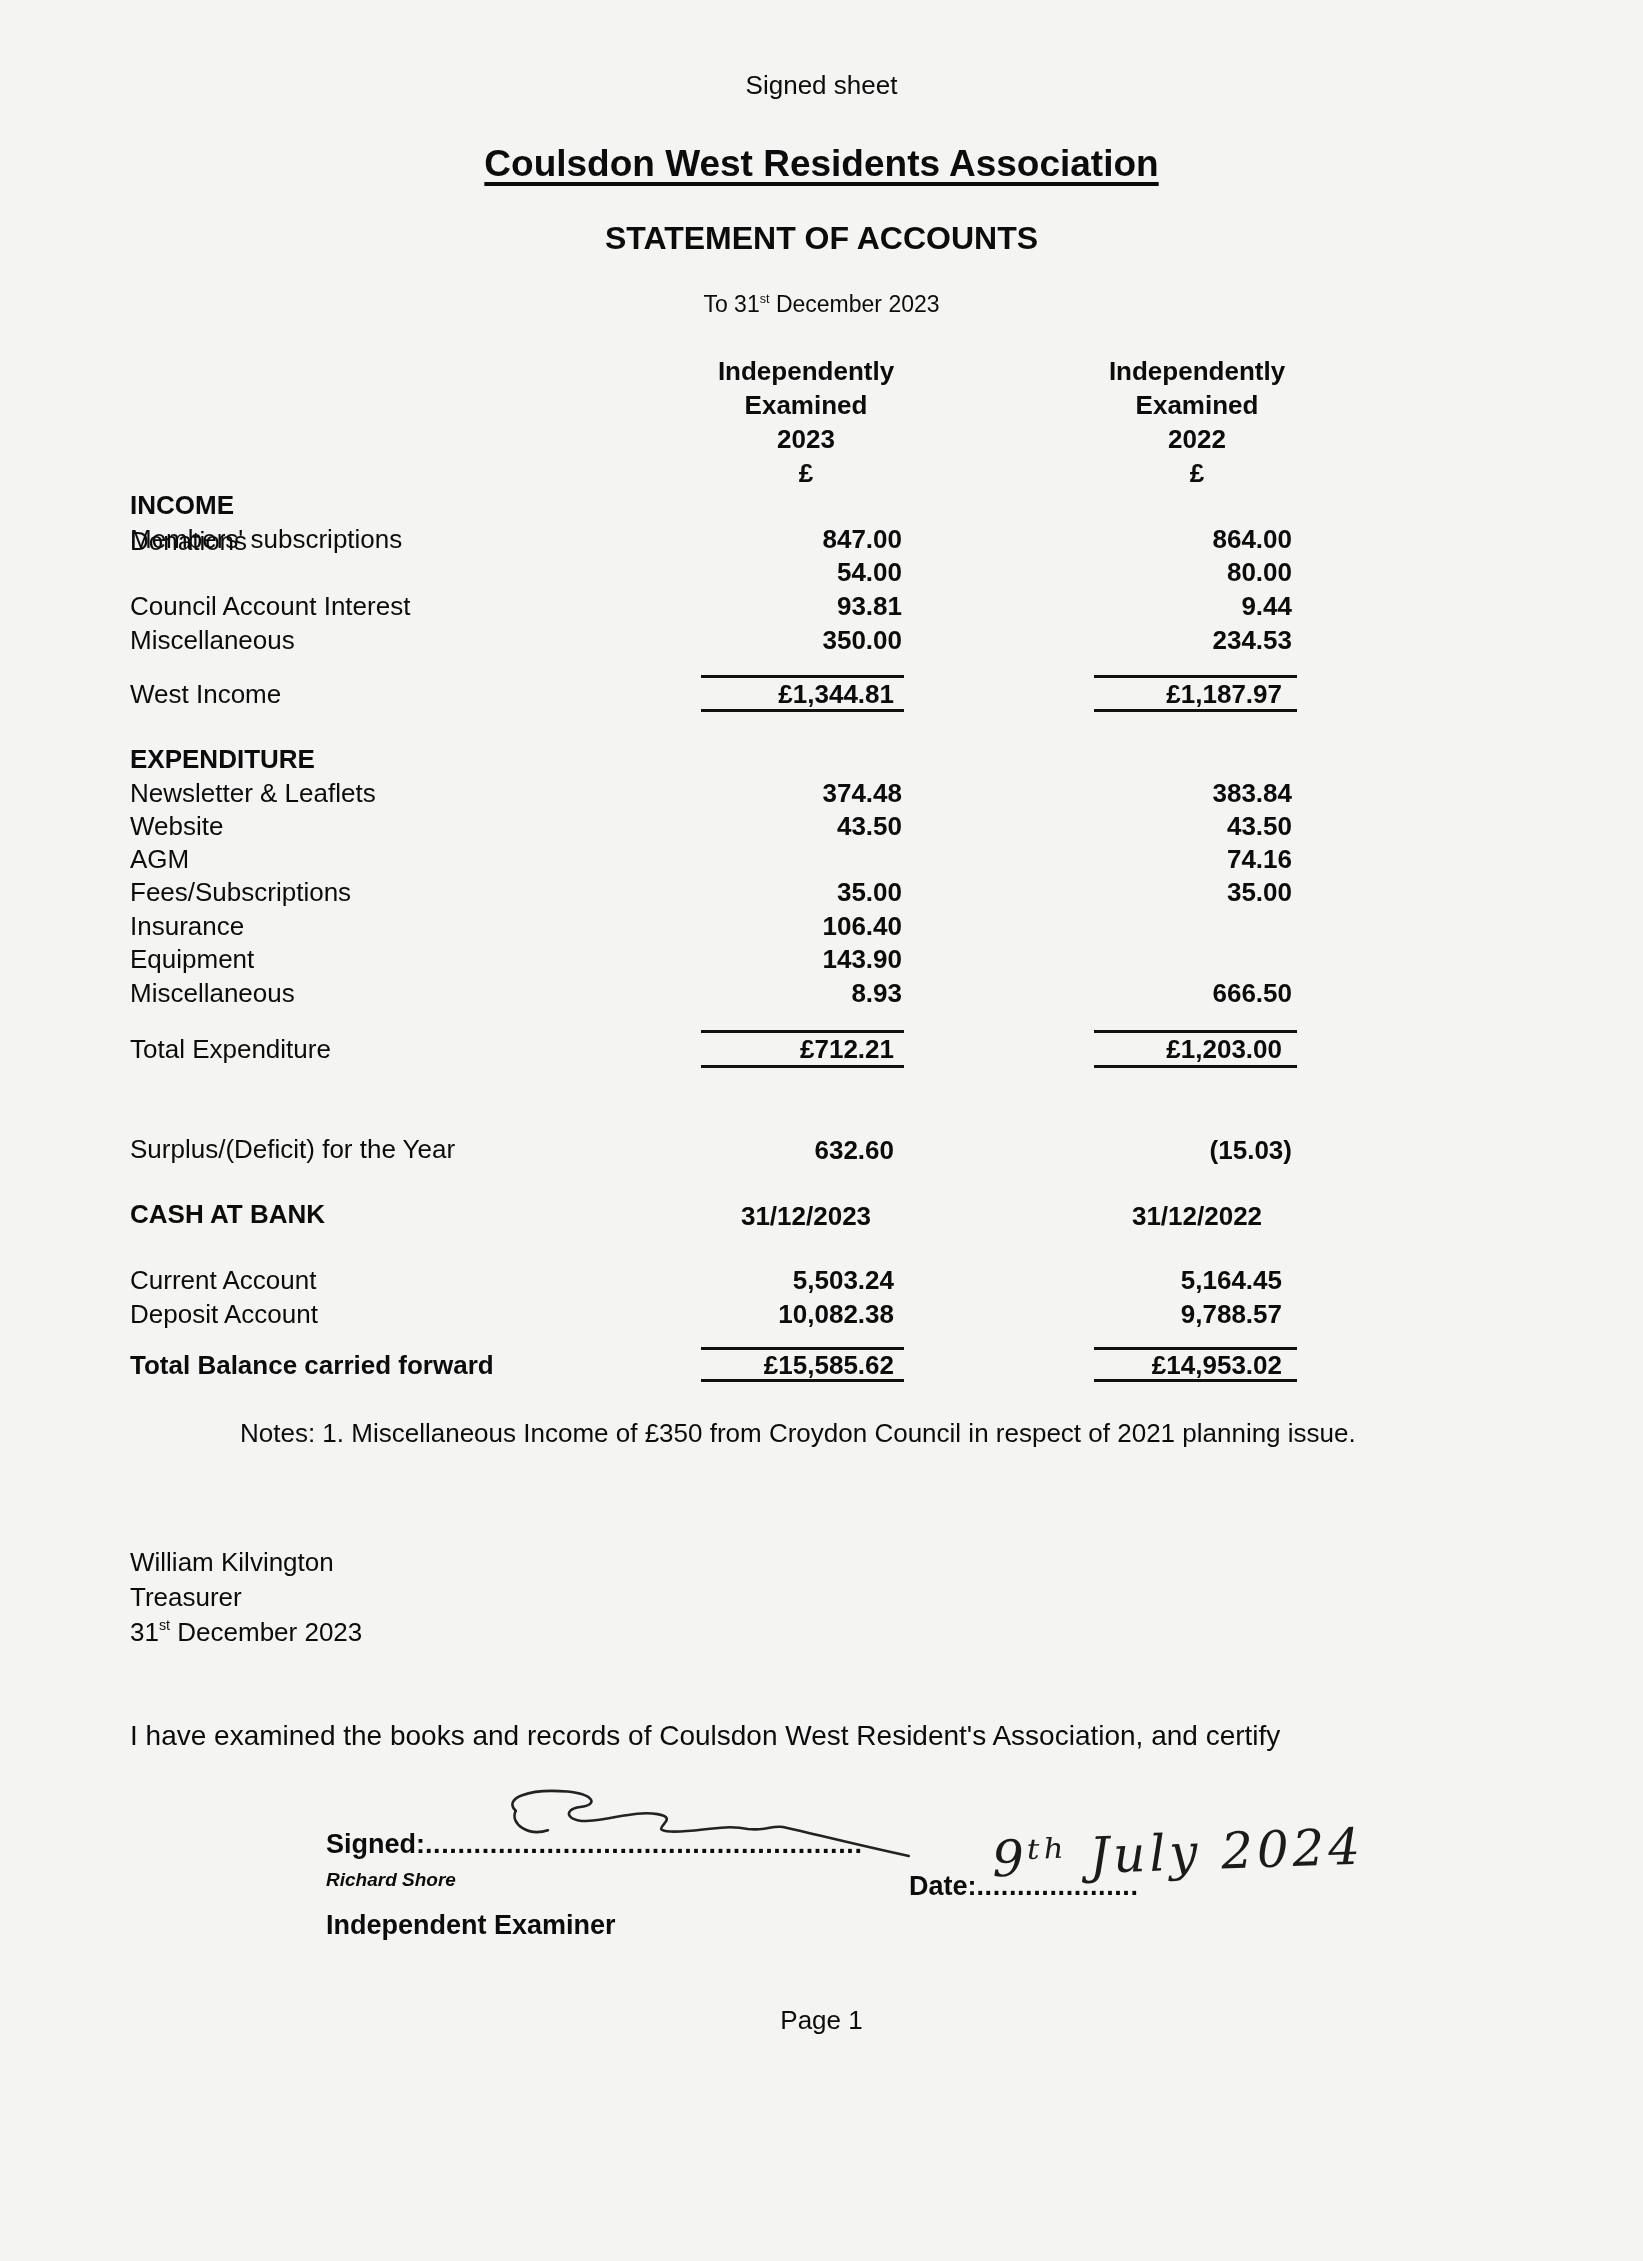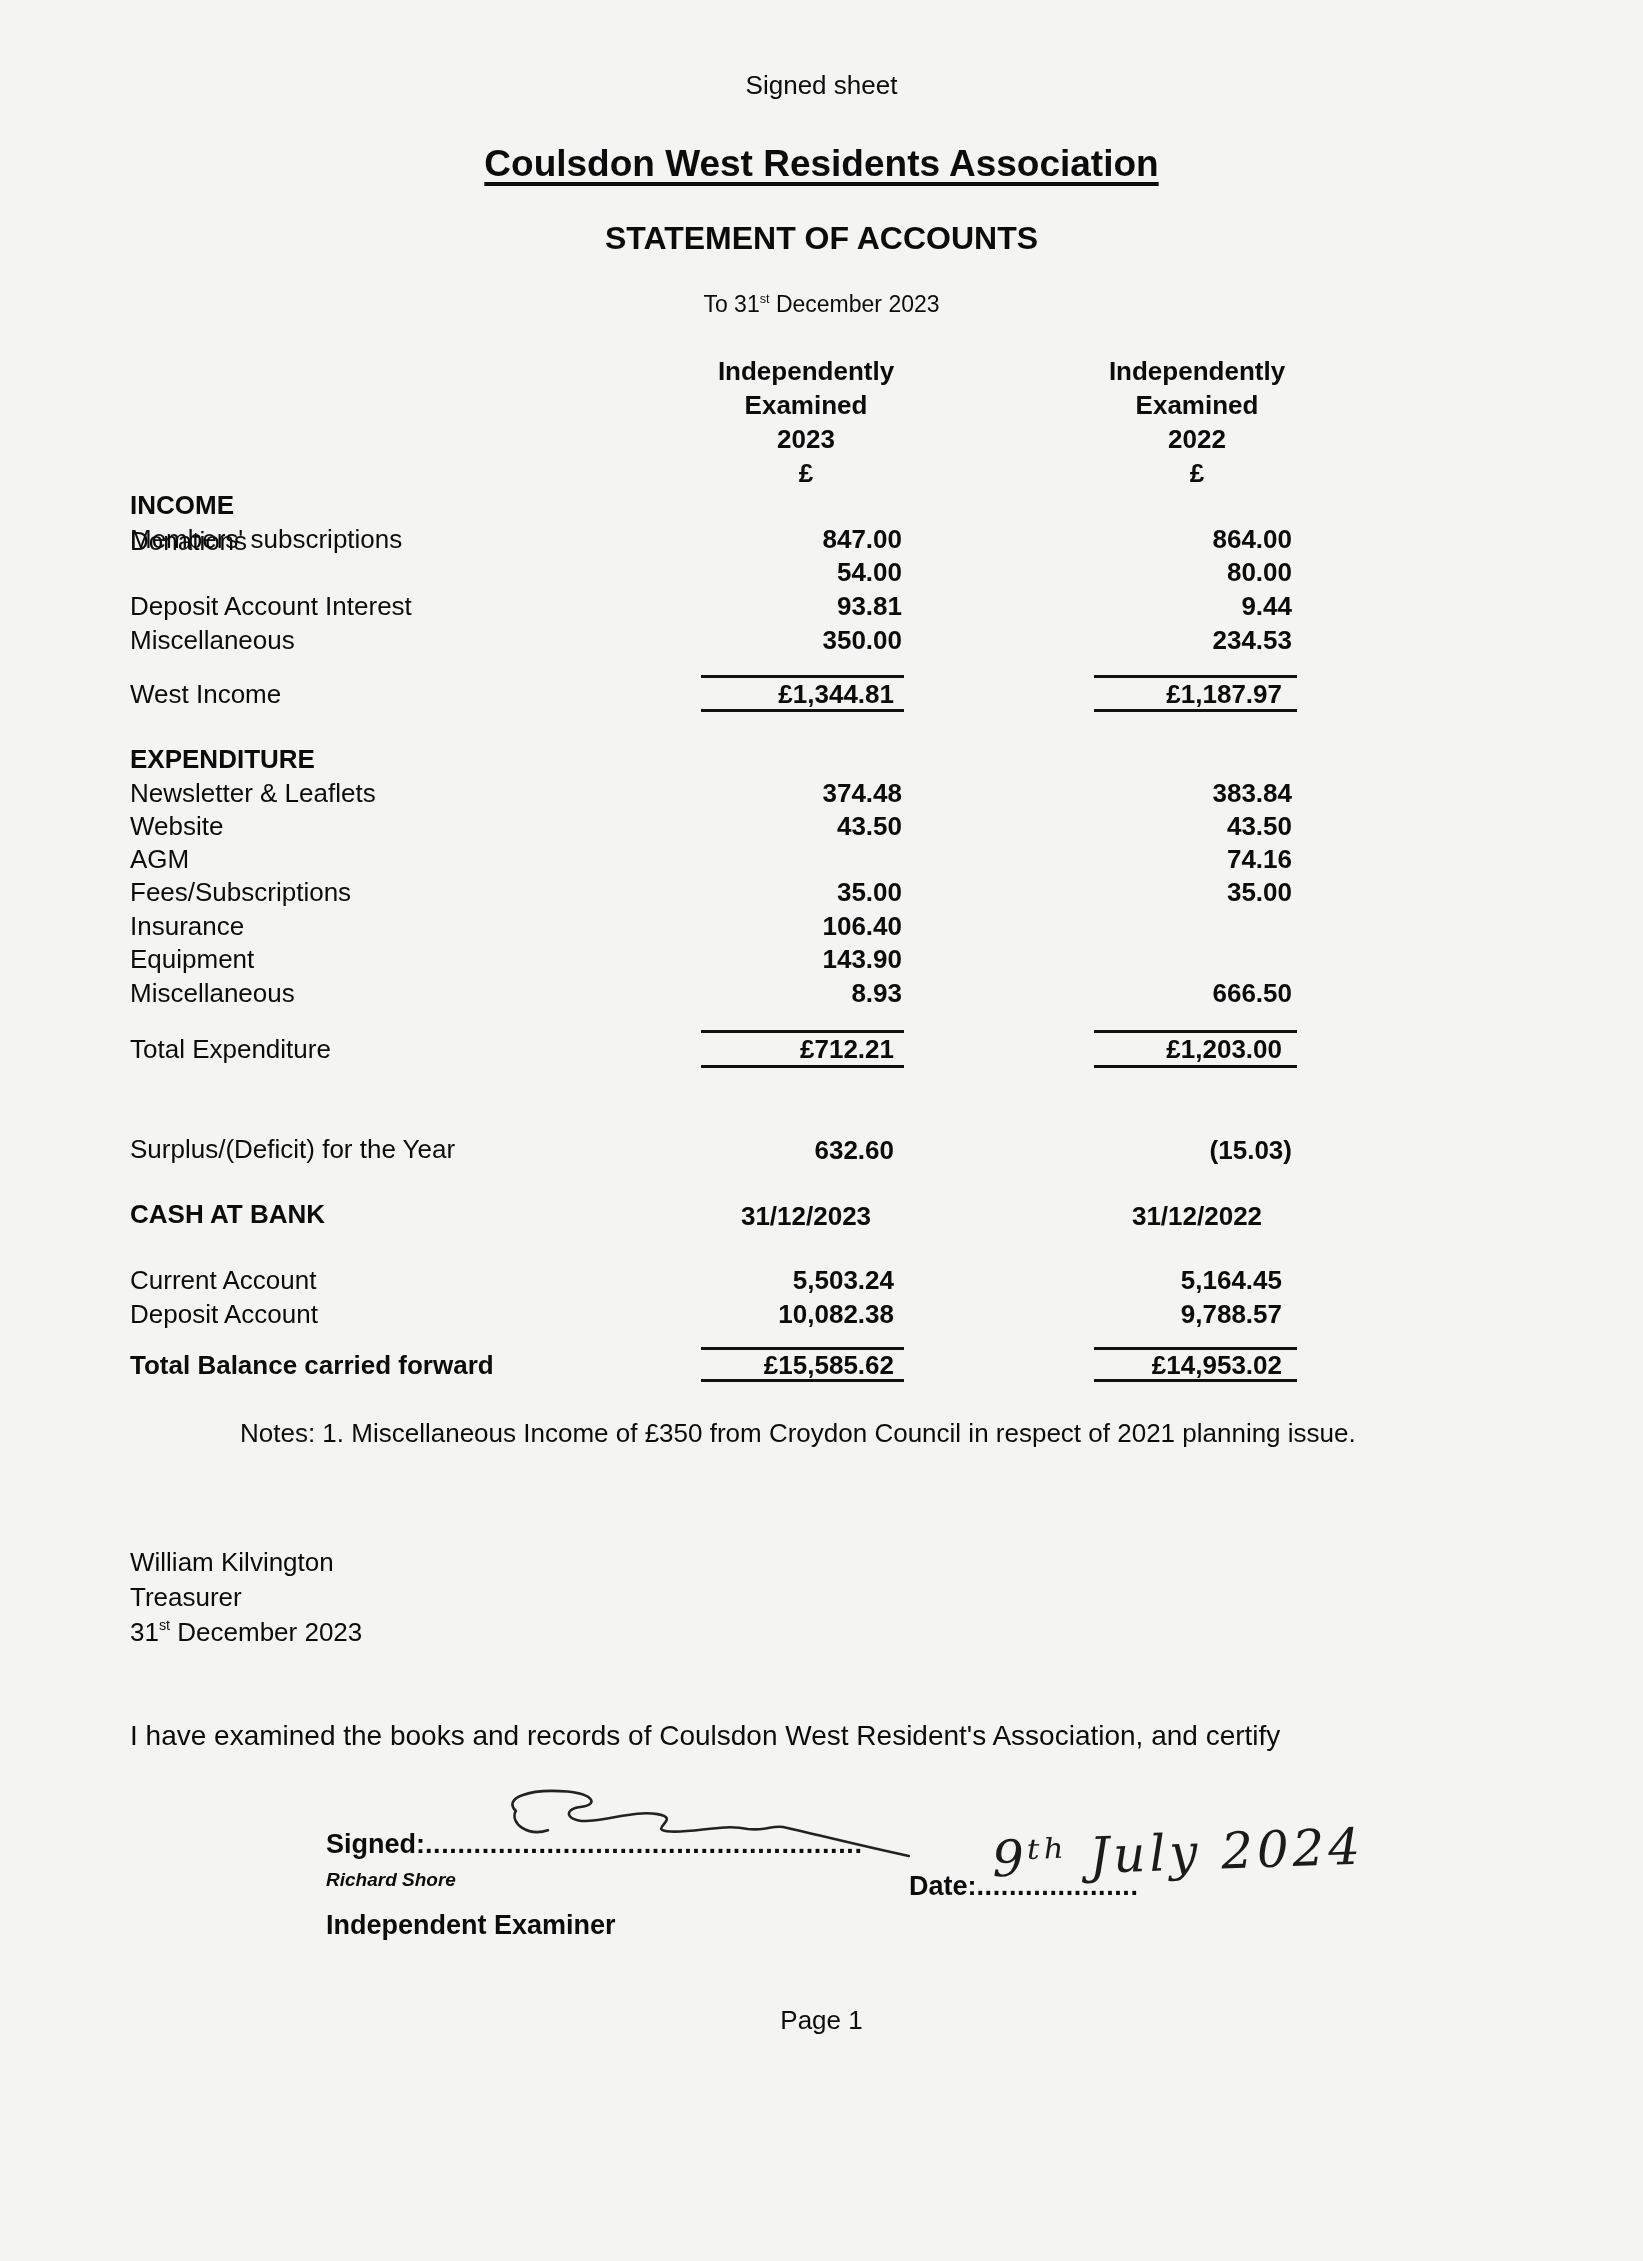--- a/index.html
+++ b/index.html
@@ -83,21 +83,21 @@
 <div class="abs label bold" style="top:488px;">INCOME</div>
 
 <div class="abs label" style="top:522px;">Members' subscriptions</div>
 <div class="abs num c1" style="top:522px;">847.00</div>
 <div class="abs num c2" style="top:522px;">864.00</div>
 
 <div class="abs label" style="top:524px;">Donations</div>
 <div class="abs num c1" style="top:555px;">54.00</div>
 <div class="abs num c2" style="top:555px;">80.00</div>
 
-<div class="abs label" style="top:589px;">Deposit Account Interest</div>
+<div class="abs label" style="top:589px;">Council Account Interest</div>
 <div class="abs num c1" style="top:589px;">93.81</div>
 <div class="abs num c2" style="top:589px;">9.44</div>
 
 <div class="abs label" style="top:623px;">Miscellaneous</div>
 <div class="abs num c1" style="top:623px;">350.00</div>
 <div class="abs num c2" style="top:623px;">234.53</div>
 
 <div class="abs rule c1" style="top:675px;"></div>
 <div class="abs rule c2" style="top:675px;"></div>
 <div class="abs label" style="top:677px;">West Income</div>

